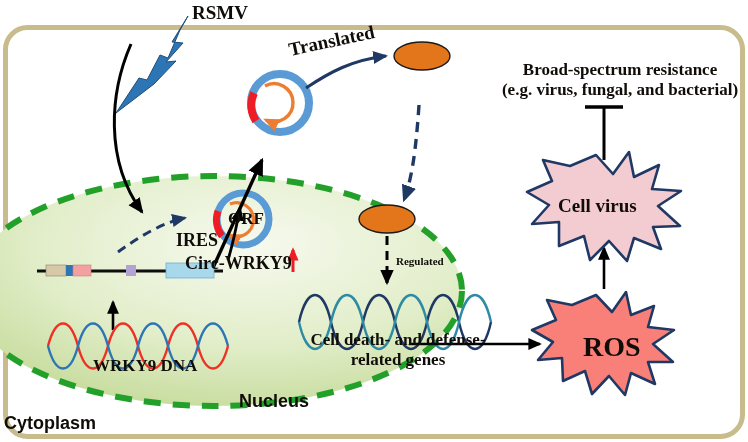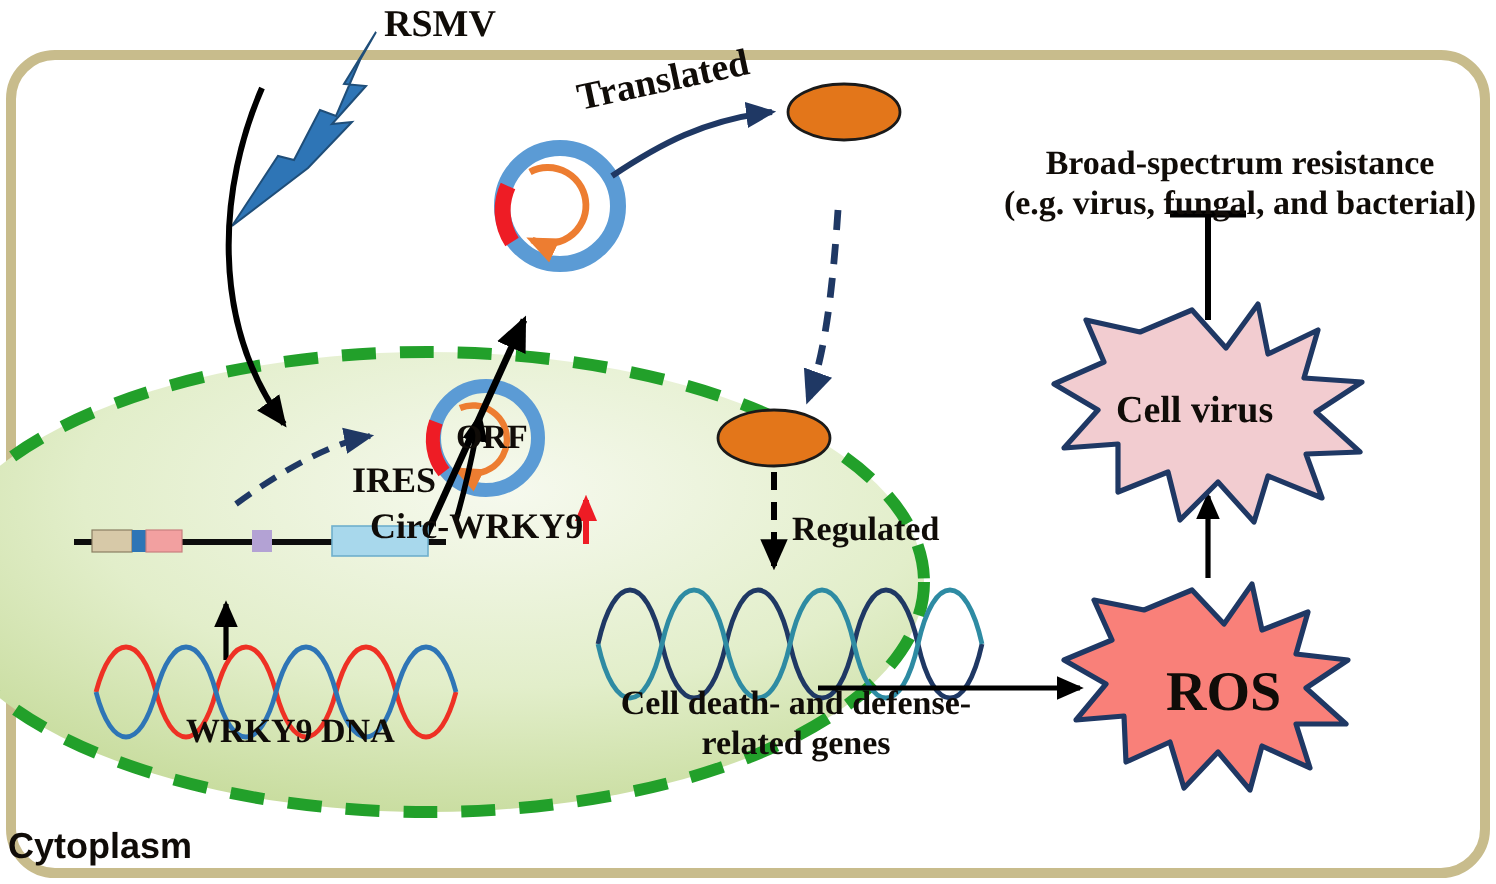--- a/index.html
+++ b/index.html
@@ -4,21 +4,21 @@
 <style>
   html,body{margin:0;padding:0;background:#ffffff;}
   body{width:748px;height:442px;overflow:hidden;
        font-family:"Liberation Serif",serif;}
   #stage{position:relative;width:664px;height:442px;background:#ffffff;}
   svg.layer{position:absolute;left:0;top:0;width:748px;height:442px;}
   .lbl{position:absolute;color:#100c08;font-weight:bold;
        font-family:"Liberation Serif",serif;line-height:1.12;
        white-space:nowrap;}
   .lbl.sans{font-family:"Liberation Sans",sans-serif;}
-  .ctr{text-align:center;white-space:normal;margin-top:12px;}
+  .ctr{text-align:center;white-space:normal;}
 </style>
 </head>
 <body>
 
 <div id="stage">
 
   <svg class="layer" viewBox="0 0 748 442">
     <defs>
       <radialGradient id="nucGrad" cx="58%" cy="30%" r="78%">
         <stop offset="0%" stop-color="#f6f9ee"></stop>
@@ -146,21 +146,22 @@
 
   <div class="lbl" style="left:228px;top:209px;font-size:17px;">ORF</div>
 
   <div class="lbl" style="left:176px;top:230px;font-size:18px;">IRES</div>
 
   <div class="lbl" style="left:185px;top:253px;font-size:18px;">Circ-WRKY9</div>
 
 
   <div class="lbl" style="left:93px;top:356px;font-size:17px;text-align:right;">WRKY9 DNA</div>
 
-  <div class="lbl" style="left:396px;top:255px;font-size:17px;">Regulated</div>
+  <div class="lbl" style="left:396px;top:255px;font-size:11px;">Regulated</div>
 
   <div class="lbl ctr" style="left:283px;top:330px;width:230px;font-size:17px;text-align:center;">Cell death- and defense-</div>
   <div class="lbl ctr" style="left:283px;top:350px;width:230px;font-size:17px;text-align:center;">related genes</div>
 
+  <div class="lbl sans" style="left:239px;top:391px;font-size:18px;">Nucleus</div>
 
   <div class="lbl sans" style="left:4px;top:413px;font-size:18px;">Cytoplasm</div>
 
 </div>
 
 </body></html>

